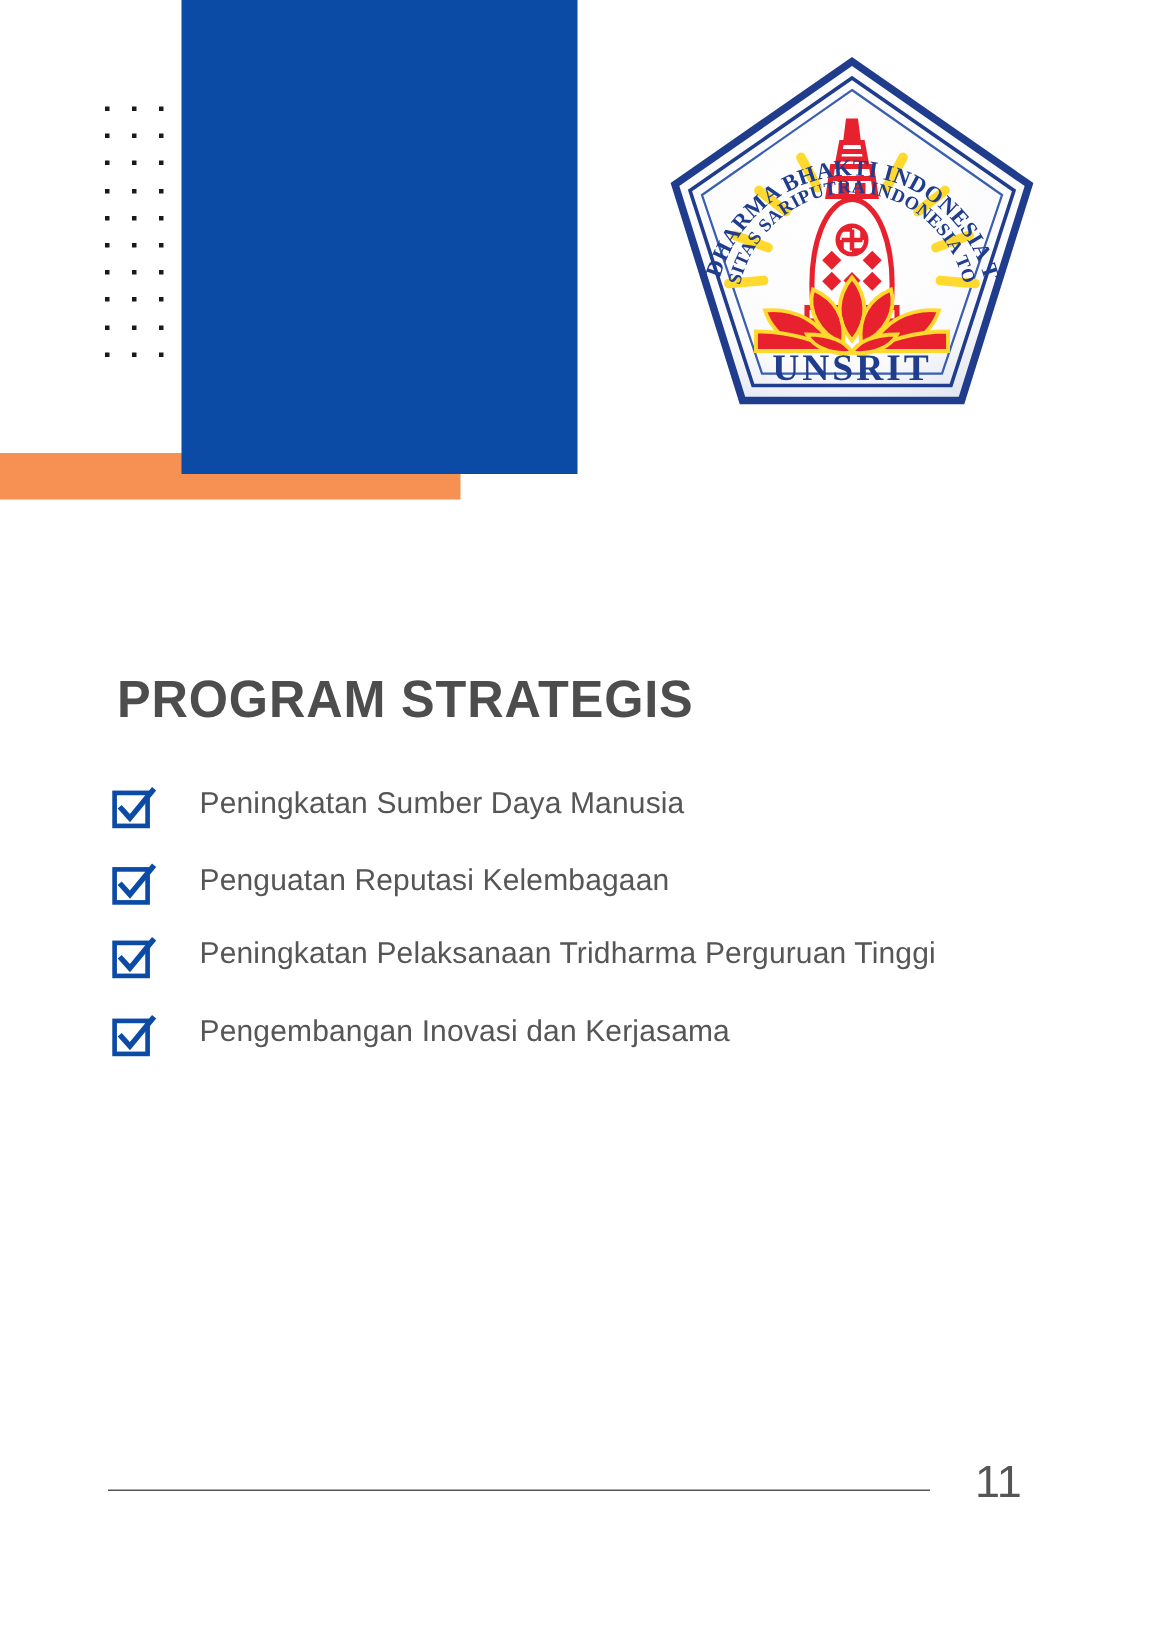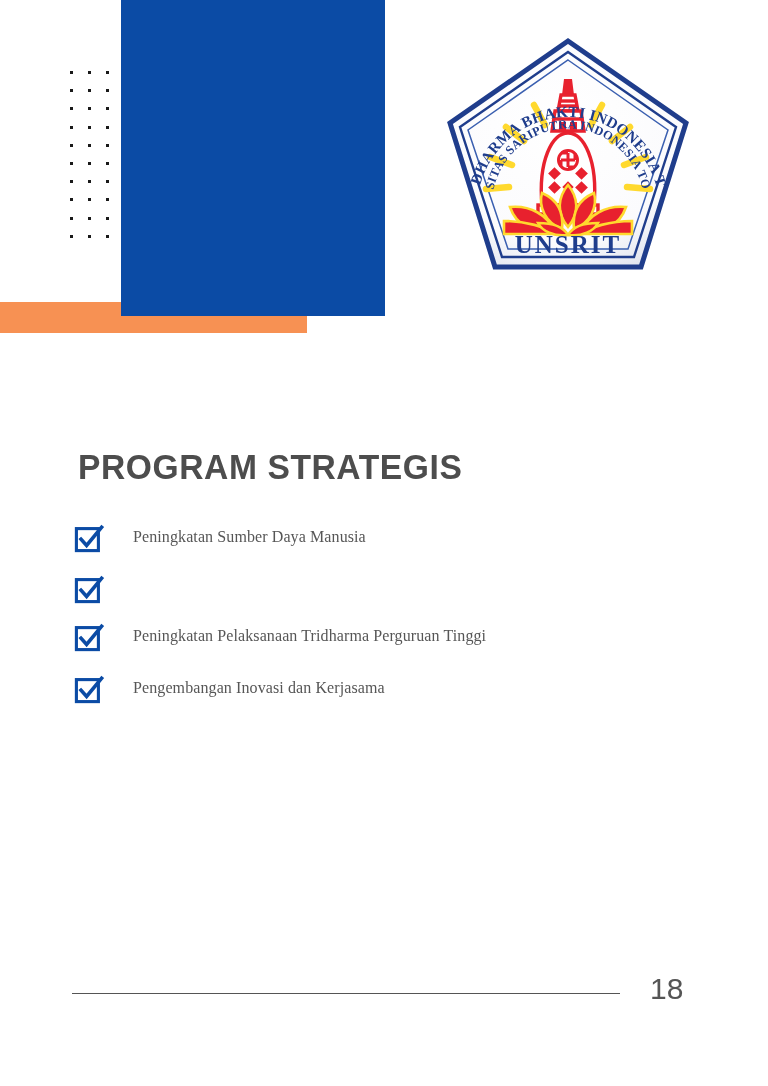--- a/index.html
+++ b/index.html
@@ -102,22 +102,22 @@
   .check-box-icon {
     flex: 0 0 auto;
     width: 30px;
     height: 30px;
     margin-top: 6px;
     margin-right: 29px;
   }
   .check-box-icon svg { display:block; width: 30px; height: 30px; overflow: visible; }
 
   .check-text {
-    font-family: Liberation Serif, serif;
-    font-size: 16px;
+    font-family: Liberation Sans, sans-serif;
+    font-size: 20px;
     line-height: 37px;
     color: #565656;
     max-width: 560px;
     letter-spacing: 0.1px;
   }
 
   
   .footer-rule {
     position: absolute;
     left: 72px;
@@ -281,20 +281,21 @@
           </span>
           <span class="check-text">Peningkatan Sumber Daya Manusia</span>
         </div>
         <div class="check-item">
           <span class="check-box-icon">
             <svg viewBox="0 0 30 30" xmlns="http://www.w3.org/2000/svg">
               <rect x="2.4" y="4.6" width="22" height="22" fill="none" stroke="#0B4BA5" stroke-width="3.1"></rect>
               <path d="M7 15.2 L12.6 21.4 L27.6 3.2" fill="none" stroke="#0B4BA5" stroke-width="3.6" stroke-linecap="square" stroke-linejoin="miter"></path>
             </svg>
           </span>
+          <span class="check-text">Penguatan Reputasi Kelembagaan</span>
         </div>
         <div class="check-item">
           <span class="check-box-icon">
             <svg viewBox="0 0 30 30" xmlns="http://www.w3.org/2000/svg">
               <rect x="2.4" y="4.6" width="22" height="22" fill="none" stroke="#0B4BA5" stroke-width="3.1"></rect>
               <path d="M7 15.2 L12.6 21.4 L27.6 3.2" fill="none" stroke="#0B4BA5" stroke-width="3.6" stroke-linecap="square" stroke-linejoin="miter"></path>
             </svg>
           </span>
           <span class="check-text">Peningkatan Pelaksanaan Tridharma Perguruan Tinggi</span>
         </div>
@@ -303,16 +304,16 @@
             <svg viewBox="0 0 30 30" xmlns="http://www.w3.org/2000/svg">
               <rect x="2.4" y="4.6" width="22" height="22" fill="none" stroke="#0B4BA5" stroke-width="3.1"></rect>
               <path d="M7 15.2 L12.6 21.4 L27.6 3.2" fill="none" stroke="#0B4BA5" stroke-width="3.6" stroke-linecap="square" stroke-linejoin="miter"></path>
             </svg>
           </span>
           <span class="check-text">Pengembangan Inovasi dan Kerjasama</span>
         </div>
       </div>
 
     <div class="footer-rule"></div>
-    <div class="page-number">18</div>
+    <div class="page-number">11</div>
   </div>
 
 </div>
 
 </body></html>

